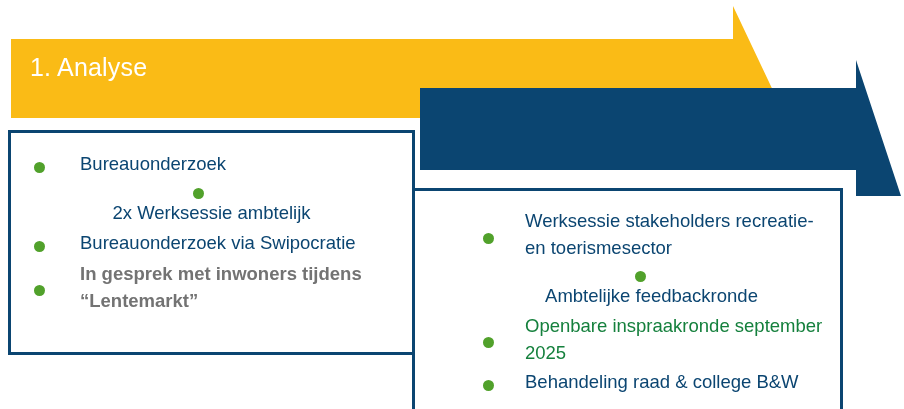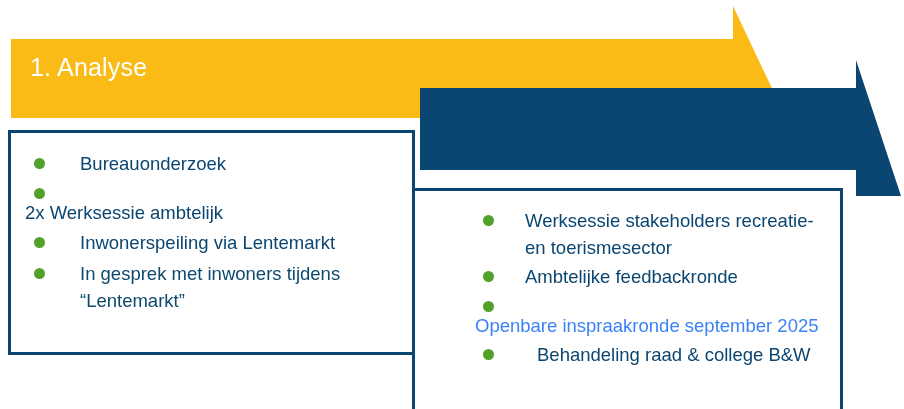--- a/index.html
+++ b/index.html
@@ -64,21 +64,21 @@
   .bullet-list {
     list-style: none;
     margin: 0;
     padding: 0;
   }
   #box-1 .bullet-list { padding: 17px 14px 0 14px; }
   #box-2 .bullet-list { padding: 16px 12px 0 14px; }
 
   .bullet-item {
     display: flex;
-    align-items: flex-start;
+    align-items: center;
     color: #0B4571;
     font-size: 18.5px;
     line-height: 1.47;
     margin-bottom: 3px;
   }
   #box-2 .bullet-item { font-size: 18.5px; margin-bottom: 2px; }
 
   .bullet-dot {
     flex: 0 0 auto;
     width: 11px;
@@ -115,43 +115,43 @@
       <li class="bullet-item" style="color: rgb(11, 69, 113);">
         <span class="bullet-dot" style="background: rgb(81, 161, 43);"></span>
         <span class="bullet-text">Bureauonderzoek</span>
       </li>
       <li class="bullet-item" style="color: rgb(11, 69, 113); flex-direction: column;">
         <span class="bullet-dot" style="background: rgb(81, 161, 43);"></span>
         <span class="bullet-text">2x Werksessie ambtelijk</span>
       </li>
       <li class="bullet-item" style="color: rgb(11, 69, 113);">
         <span class="bullet-dot" style="background: rgb(81, 161, 43);"></span>
-        <span class="bullet-text">Inwonerspeiling via Lentemarkt</span>
+        <span class="bullet-text">Bureauonderzoek via Swipocratie</span>
       </li>
-      <li class="bullet-item" style="color: #0c4a6e;">
+      <li class="bullet-item" style="color: #737373; font-weight: bold;">
         <span class="bullet-dot" style="background: rgb(81, 161, 43);"></span>
         <span class="bullet-text">In gesprek met inwoners tijdens “Lentemarkt”</span>
       </li>
     </ul>
   </div>
 
   <div class="content-box" id="box-2" style="border-color: rgb(11, 69, 113);">
     <ul class="bullet-list">
       <li class="bullet-item" style="color: rgb(11, 69, 113);">
         <span class="bullet-dot" style="background: rgb(81, 161, 43);"></span>
         <span class="bullet-text">Werksessie stakeholders recreatie- en toerismesector</span>
       </li>
-      <li class="bullet-item" style="color: rgb(11, 69, 113);">
+      <li class="bullet-item" style="color: rgb(11, 69, 113); flex-direction: column;">
         <span class="bullet-dot" style="background: rgb(81, 161, 43);"></span>
         <span class="bullet-text">Ambtelijke feedbackronde</span>
       </li>
-      <li class="bullet-item" style="color: #3b82f6; flex-direction: column;">
+      <li class="bullet-item" style="color: #15803d;">
         <span class="bullet-dot" style="background: rgb(81, 161, 43);"></span>
         <span class="bullet-text">Openbare inspraakronde september 2025</span>
       </li>
-      <li class="bullet-item" style="color: rgb(11, 69, 113); gap: 12px;">
+      <li class="bullet-item" style="color: rgb(11, 69, 113);">
         <span class="bullet-dot" style="background: rgb(81, 161, 43);"></span>
         <span class="bullet-text">Behandeling raad &amp; college B&amp;W</span>
       </li>
     </ul>
   </div>
 
 </div>
 
 </body></html>

